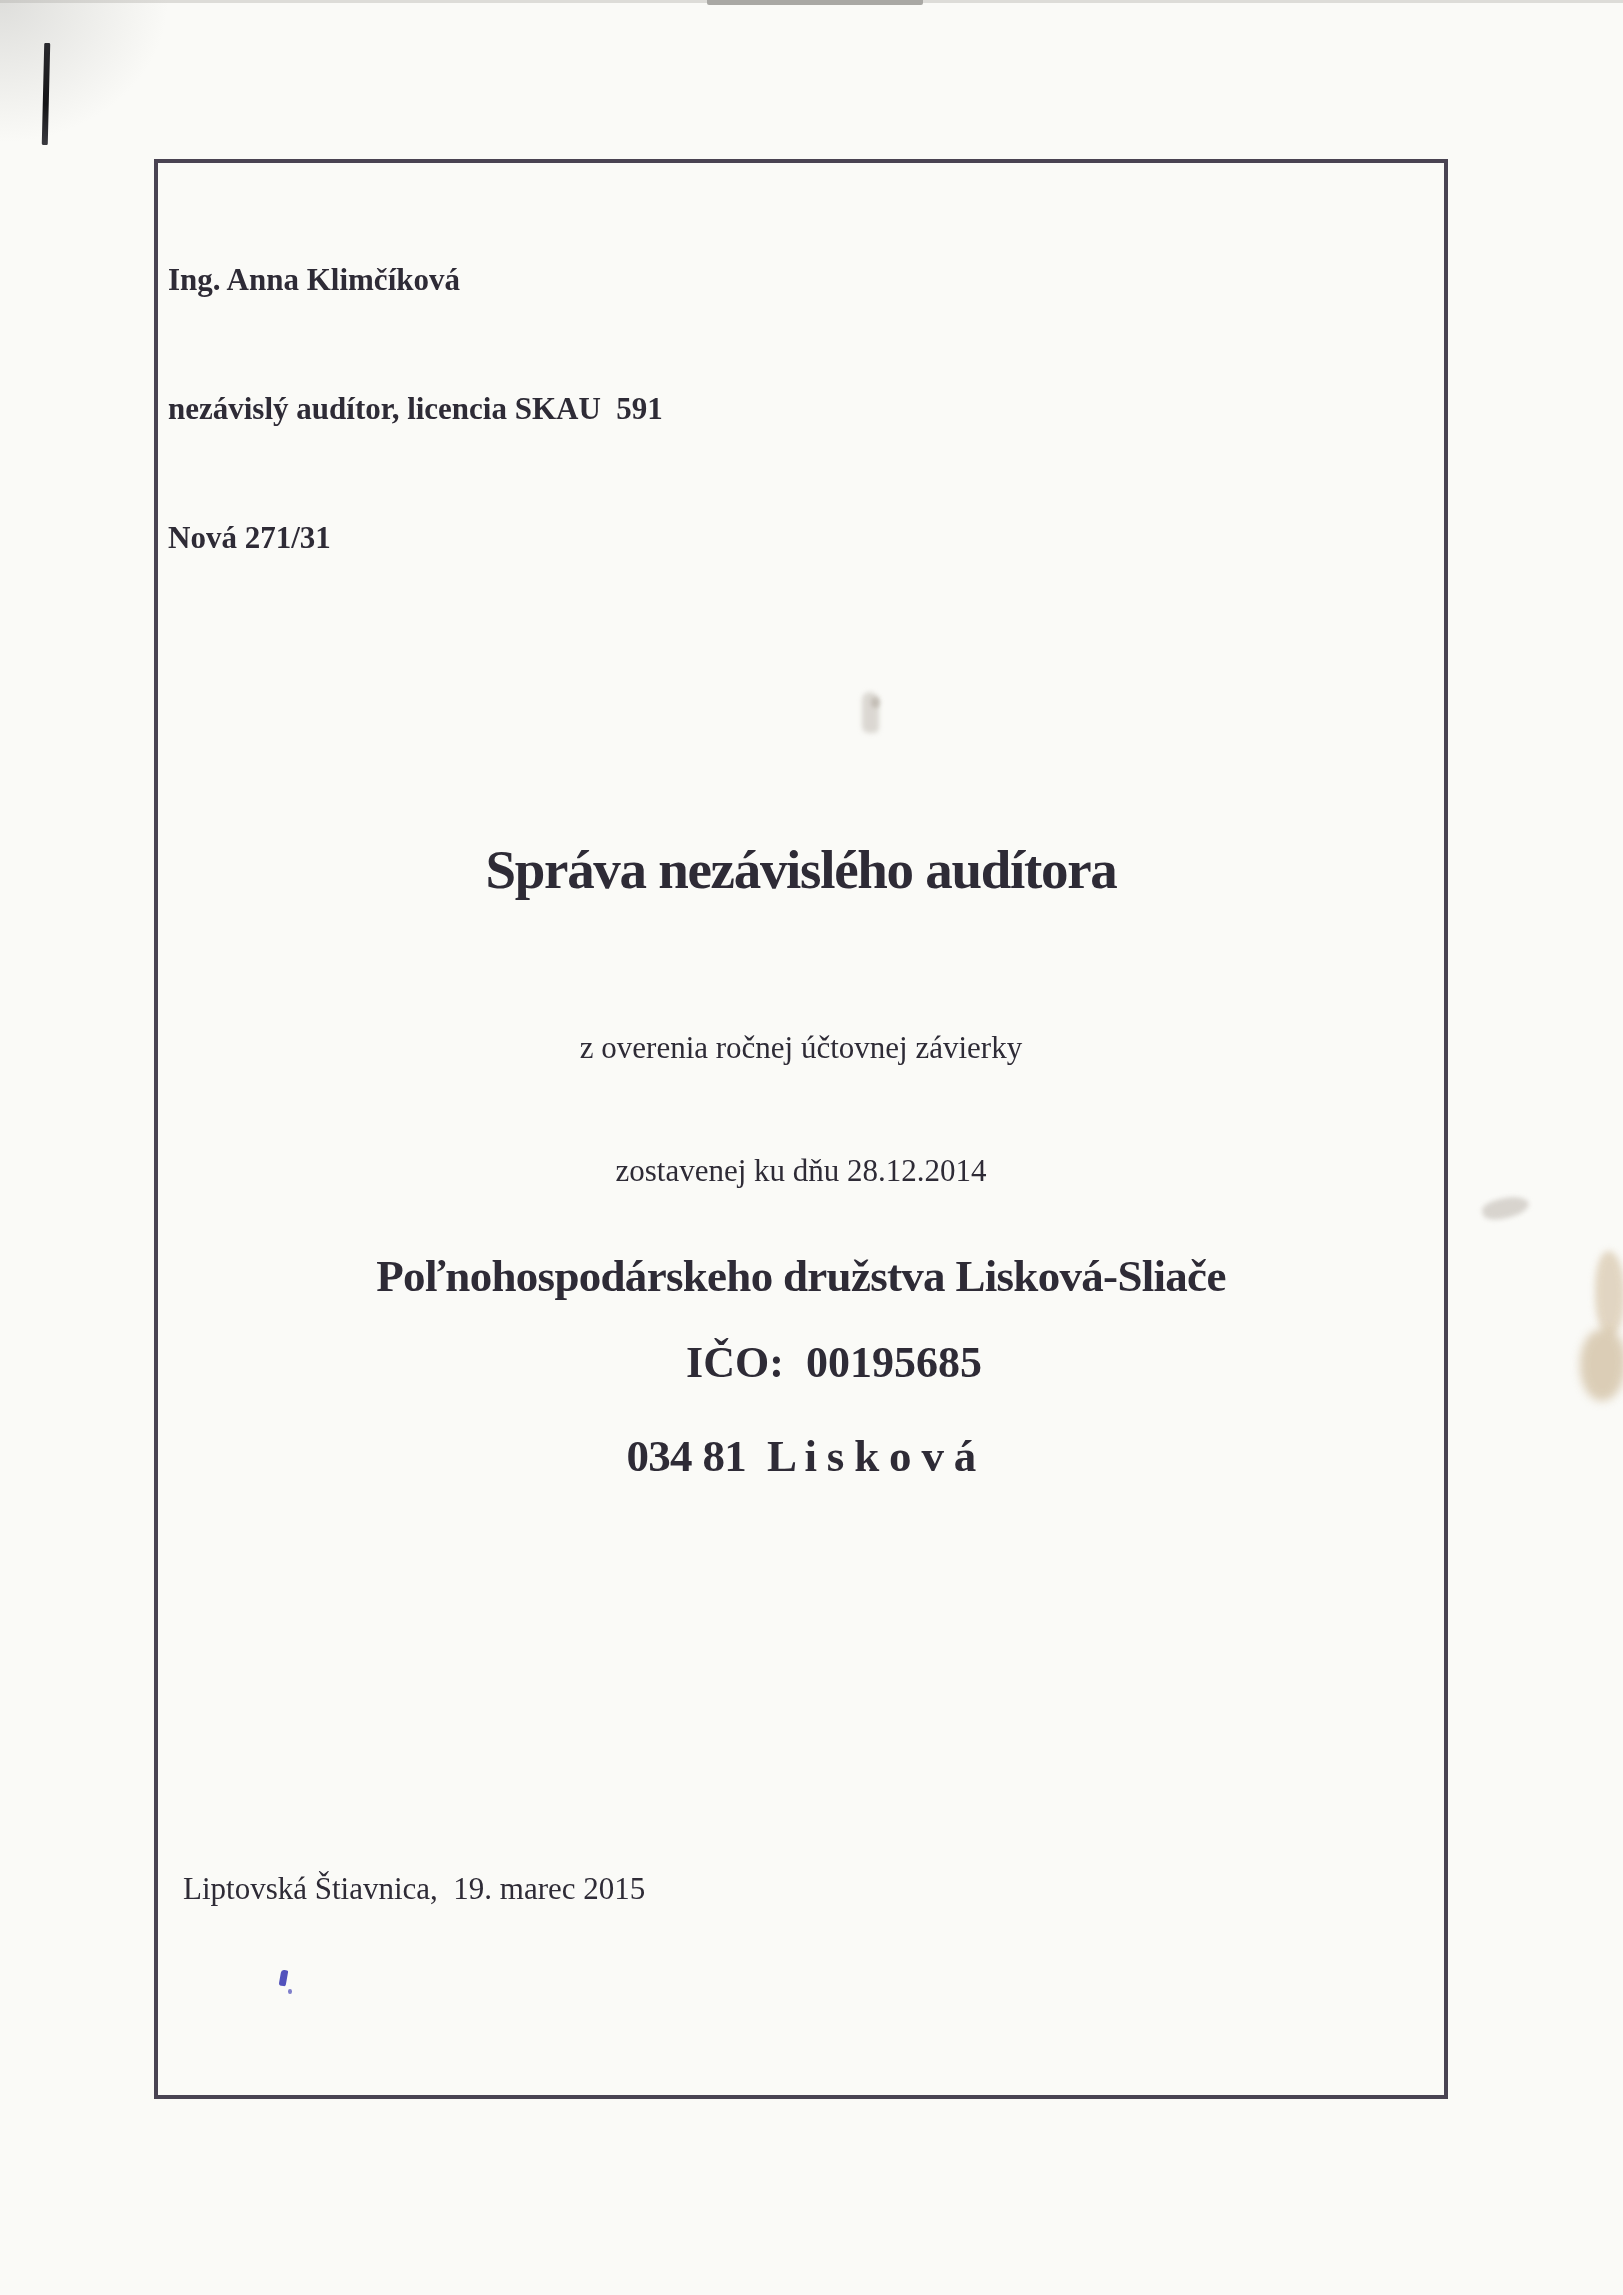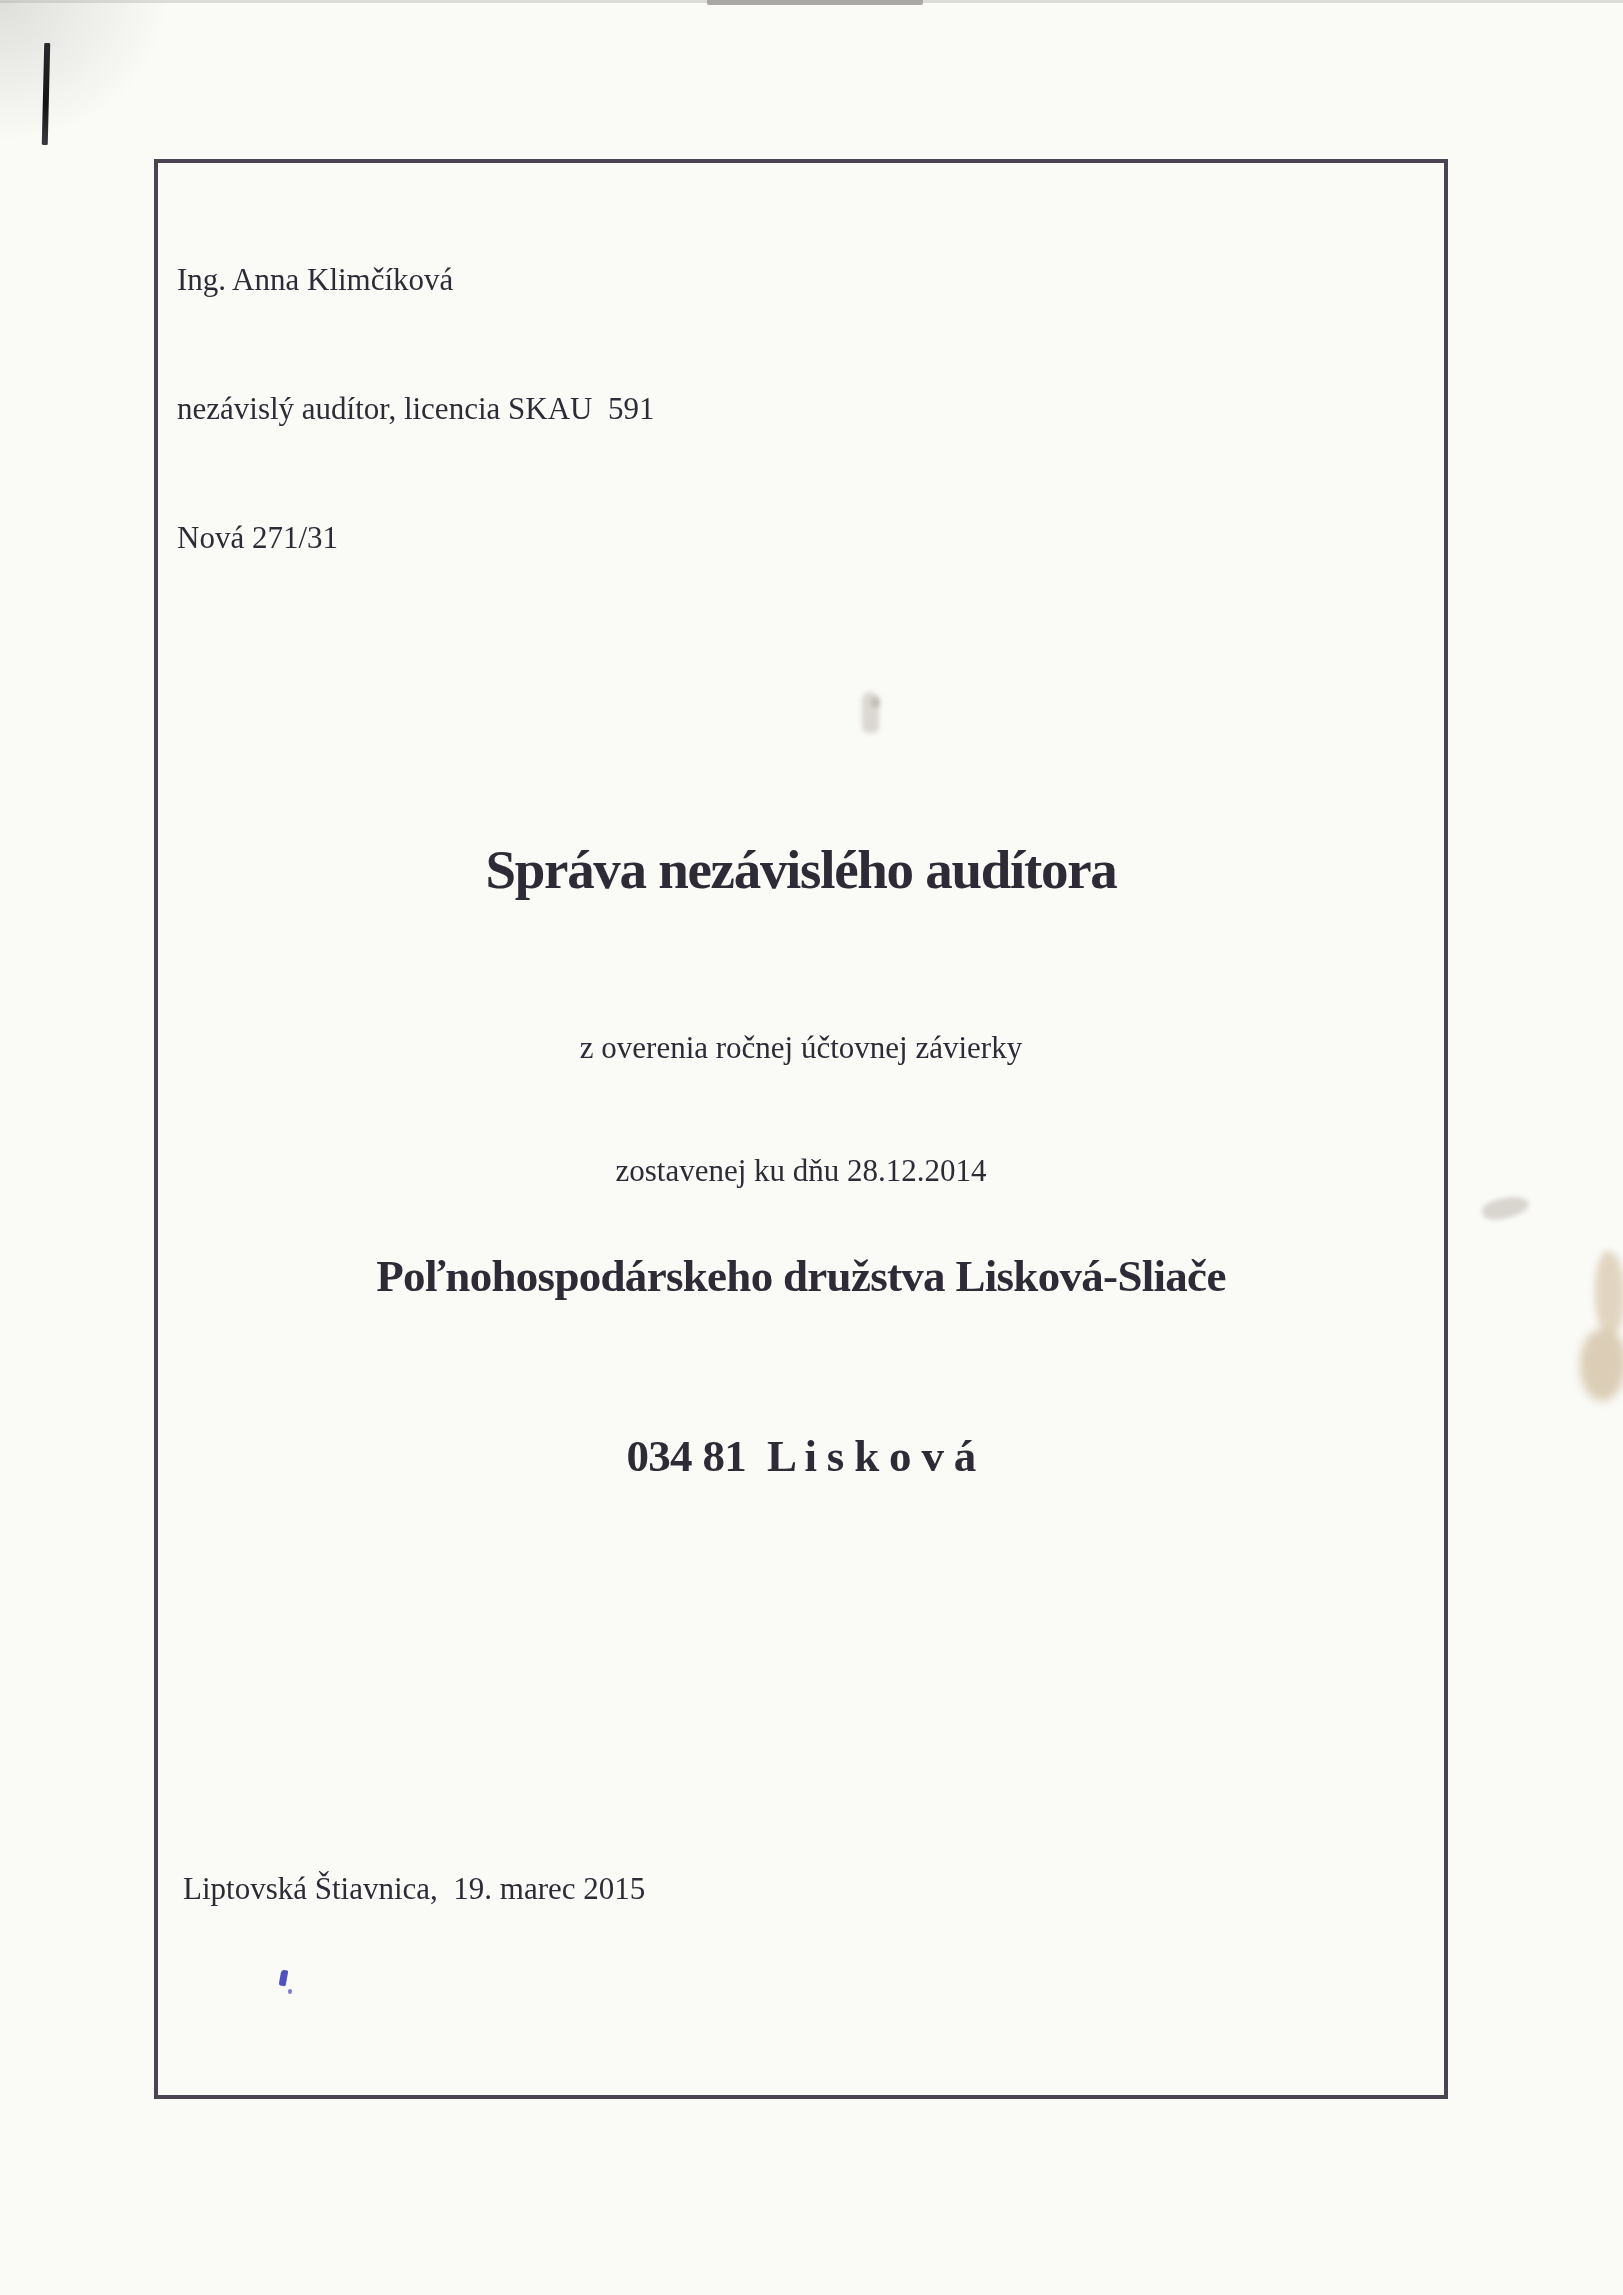--- a/index.html
+++ b/index.html
@@ -107,24 +107,25 @@
     position: absolute;
     left: 154px; top: 159px;
     width: 1294px; height: 1940px;
     border: 4.6px solid #494352;
     box-sizing: border-box;
     background: transparent;
   }
   .frame > * { position: absolute; }
 
   .letterhead {
-    left: 19px; top: 9.2px;
+    left: 10px; top: 9.2px;
     font-size: 31px;
     line-height: 43px;
     white-space: pre-wrap;
+    font-weight: bold;
   }
   .title {
     left: 0; top: 674px;
     width: 100%;
     margin: 0;
     text-align: center;
     font-size: 55px;
     font-weight: bold;
     letter-spacing: -1.3px;
     line-height: 65px;
@@ -195,18 +196,21 @@
     <div class="subtitle">
       <div>z overenia ročnej účtovnej závierky</div>
       <div>zostavenej ku dňu 28.12.2014</div>
     </div>
 
     <div class="subject">
       <div>Poľnohospodárskeho družstva Lisková-Sliače</div>
       <div>034 81  L i s k o v á</div>
     </div>
 
+    <div class="ico-line">
+      <span>IČO:</span><span class="ico-value">00195685</span>
+    </div>
 
     <div class="place-date">Liptovská Štiavnica,  19. marec 2015</div>
 
   </div>
 </div>
 
 
 </body></html>

